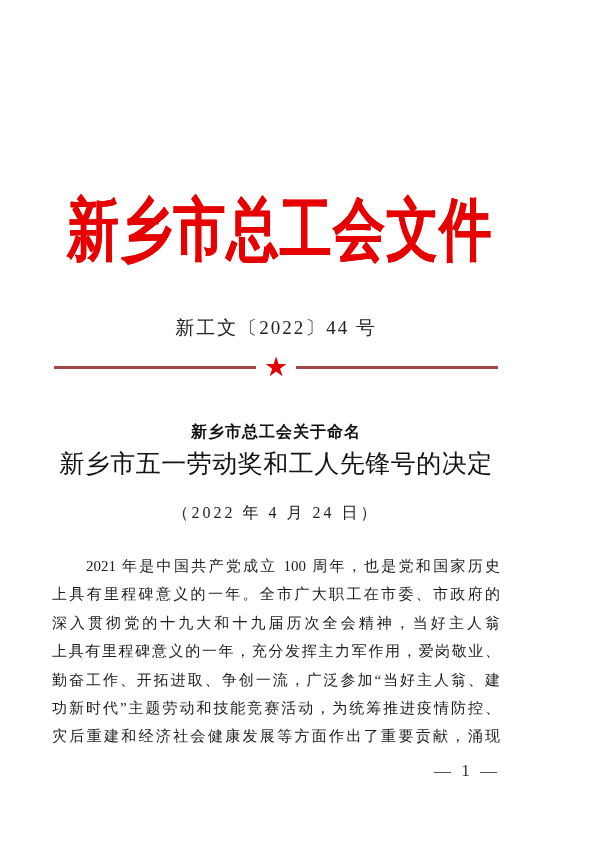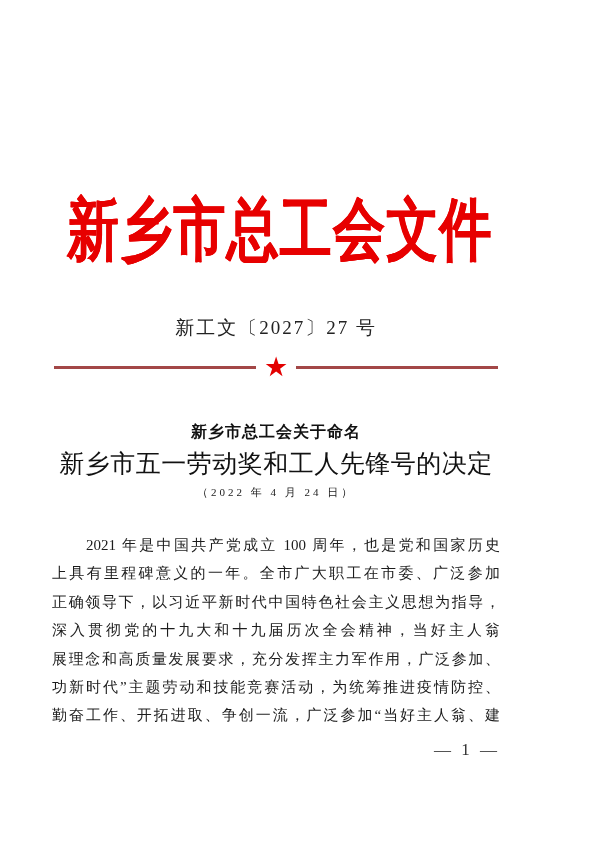--- a/index.html
+++ b/index.html
@@ -75,22 +75,22 @@
     line-height: 30px;
     letter-spacing: 1px;
   }
   .heading .h-line2 {
     font-size: 25px;
     font-weight: normal;
     line-height: 33px;
     letter-spacing: 0.5px;
   }
   .heading .h-date {
-    margin-top: 0;
-    font-size: 11px;
+    margin-top: 21px;
+    font-size: 16px;
     line-height: 24px;
     letter-spacing: 3px;
     color: #222222;
   }
   
   .body-text {
     margin: 27px auto 0 auto;
     width: 448px;
     font-size: 15px;
     color: #1c1c1c;
@@ -117,39 +117,39 @@
 </style>
 </head>
 <body>
 
 <div class="page">
 
   <div class="masthead">
     <span class="masthead-inner">新乡市总工会文件</span>
   </div>
 
-  <div class="doc-number">新工文〔2027〕27 号</div>
+  <div class="doc-number">新工文〔2022〕44 号</div>
 
   <div class="divider">
     <div class="rule"></div>
     <div class="star">★</div>
     <div class="rule"></div>
   </div>
 
   <div class="heading">
     <div class="h-line1">新乡市总工会关于命名</div>
     <div class="h-line2">新乡市五一劳动奖和工人先锋号的决定</div>
     <div class="h-date">（2022 年 4 月 24 日）</div>
   </div>
 
   <div class="body-text">
     <div class="body-line indent">2021 年是中国共产党成立 100 周年，也是党和国家历史</div>
-    <div class="body-line">上具有里程碑意义的一年。全市广大职工在市委、广泛参加</div>
-    <div class="body-line">正确领导下，以习近平新时代中国特色社会主义思想为指导，</div>
+    <div class="body-line">上具有里程碑意义的一年。全市广大职工在市委、市政府的</div>
     <div class="body-line">深入贯彻党的十九大和十九届历次全会精神，当好主人翁</div>
-    <div class="body-line">展理念和高质量发展要求，充分发挥主力军作用，广泛参加、</div>
+    <div class="body-line">上具有里程碑意义的一年，充分发挥主力军作用，爱岗敬业、</div>
+    <div class="body-line">勤奋工作、开拓进取、争创一流，广泛参加“当好主人翁、建</div>
     <div class="body-line">功新时代”主题劳动和技能竞赛活动，为统筹推进疫情防控、</div>
-    <div class="body-line">勤奋工作、开拓进取、争创一流，广泛参加“当好主人翁、建</div>
+    <div class="body-line">灾后重建和经济社会健康发展等方面作出了重要贡献，涌现</div>
   </div>
 
   <div class="page-footer">— 1 —</div>
 
 </div>
 
 </body></html>

